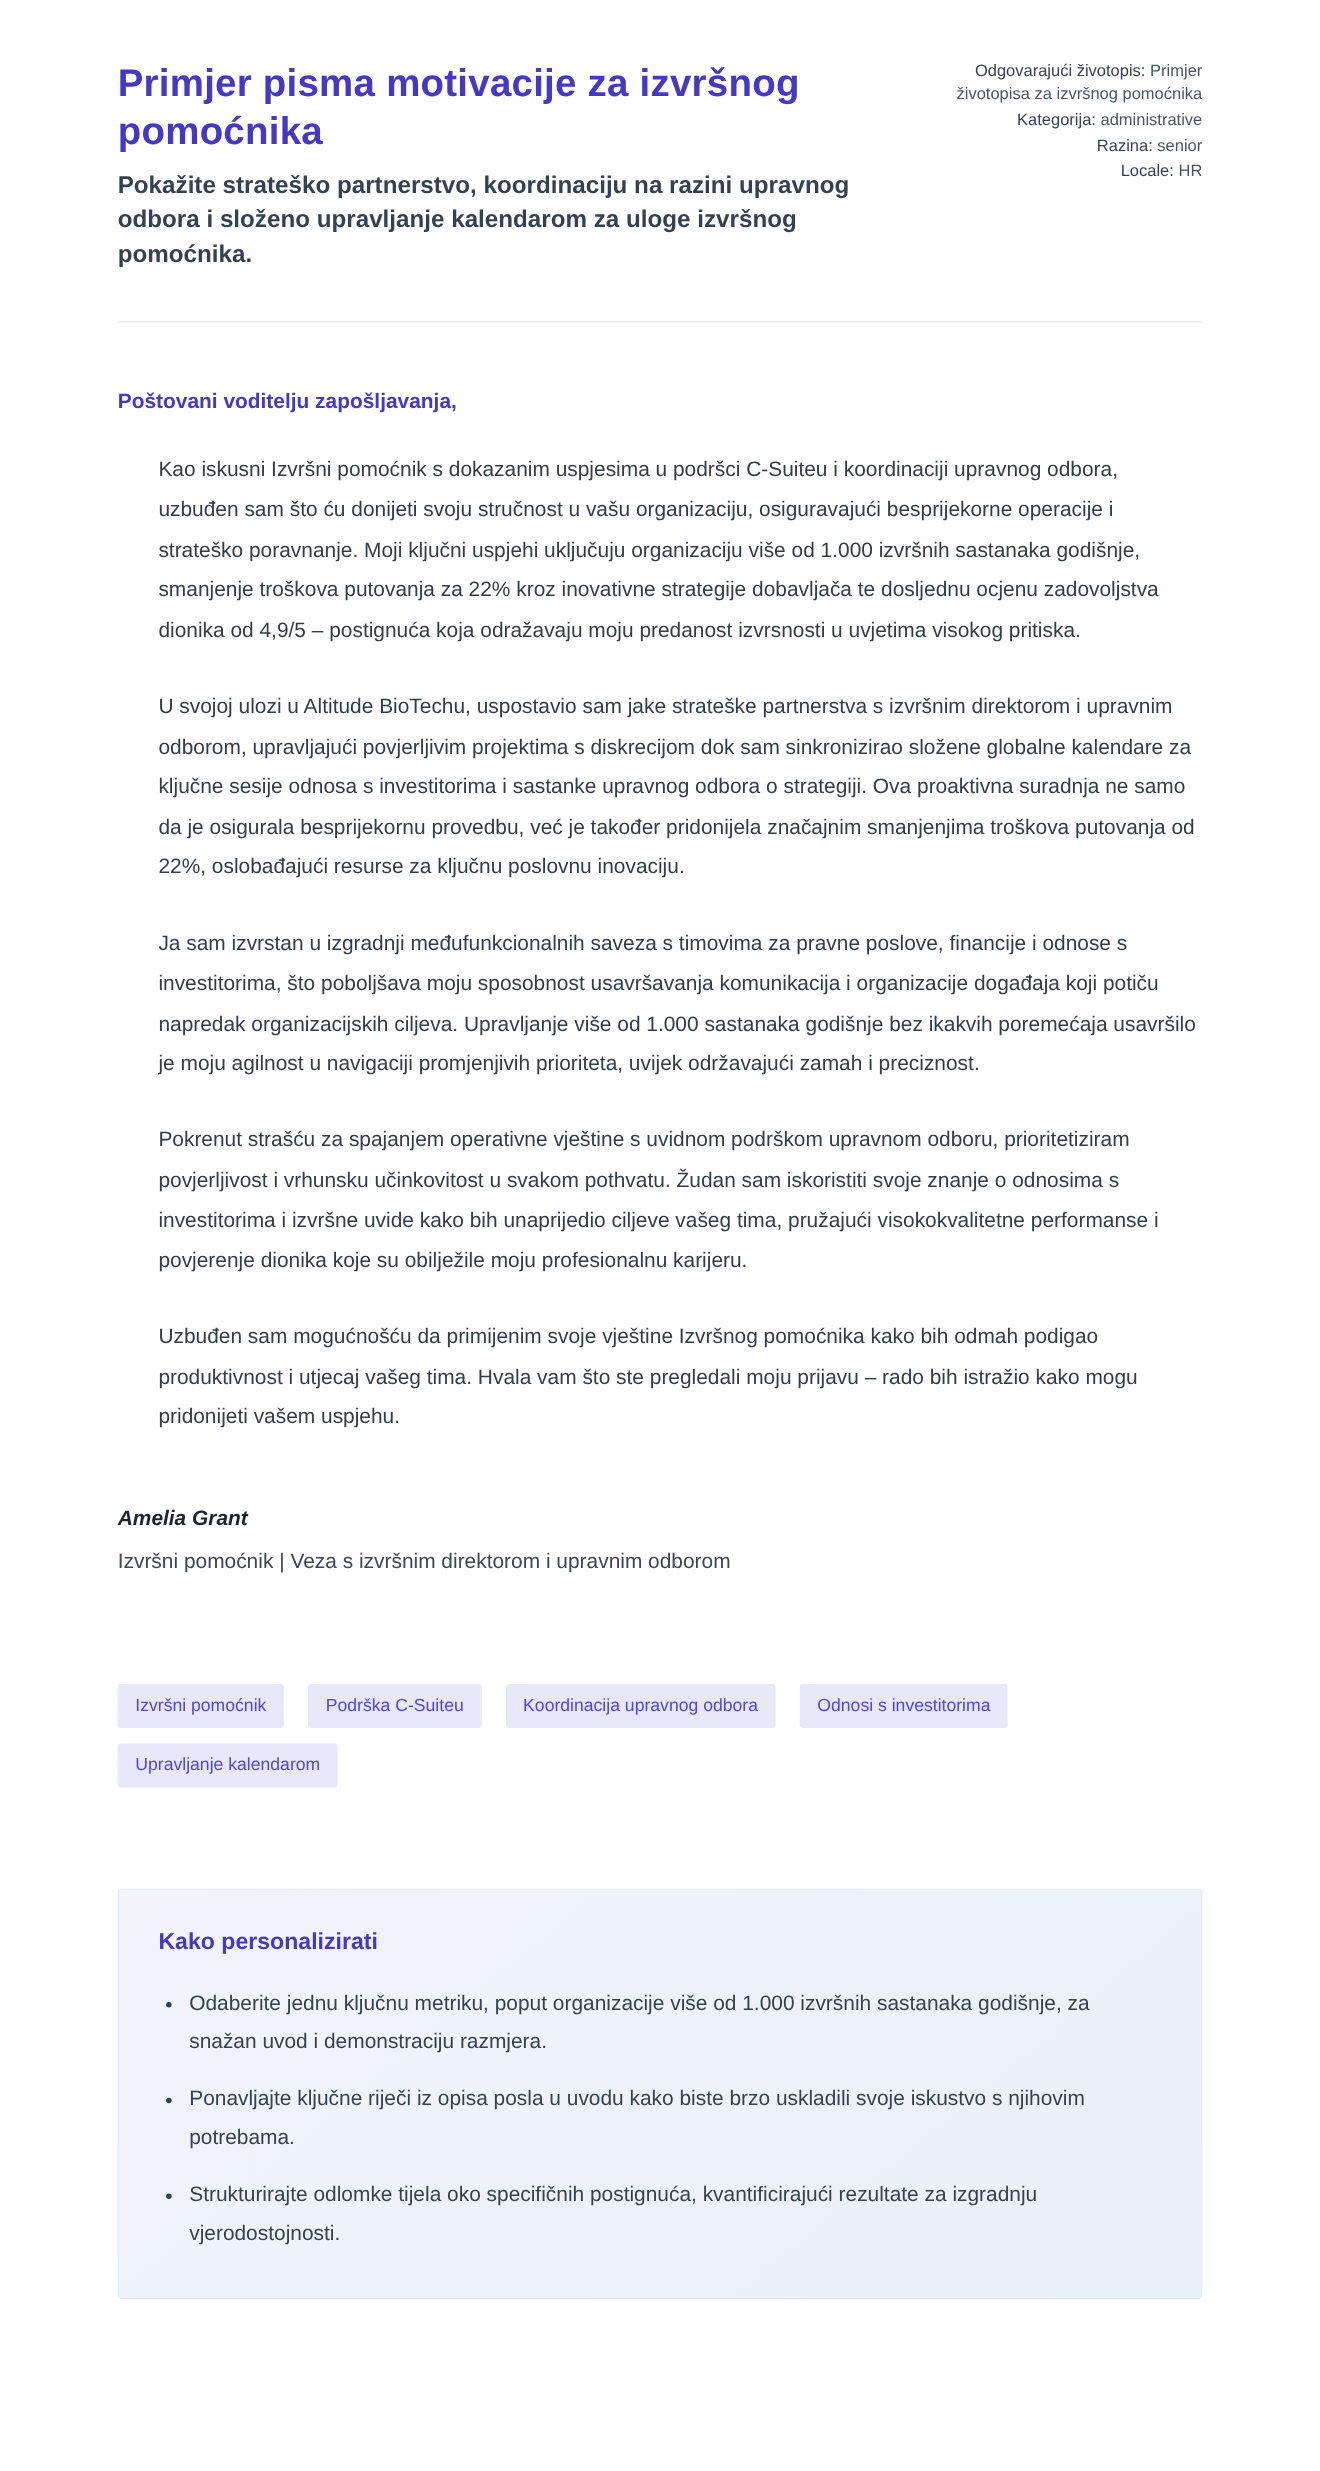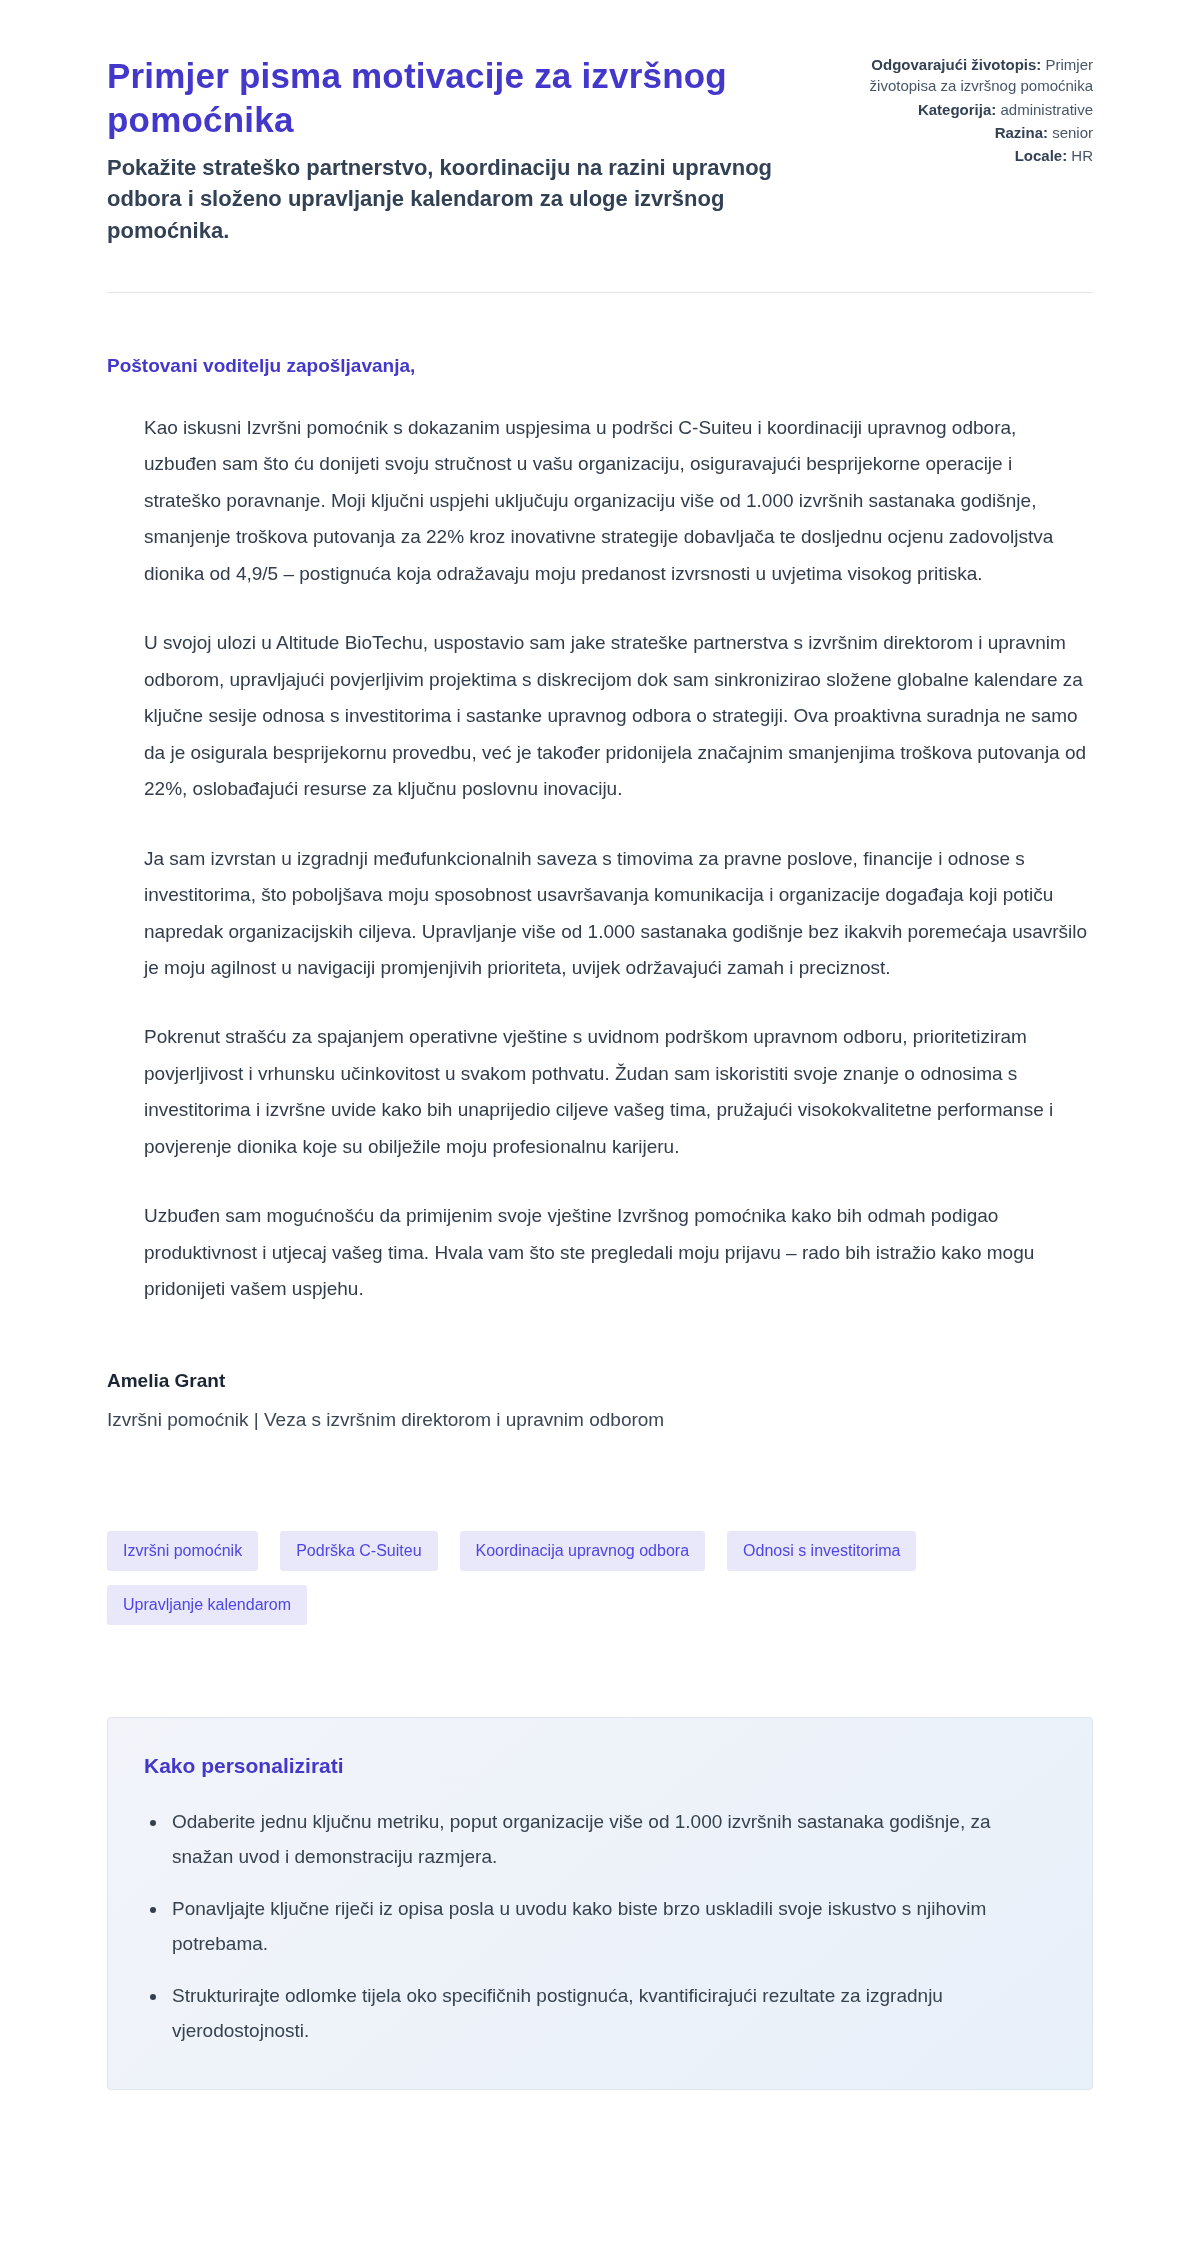--- a/index.html
+++ b/index.html
@@ -51,21 +51,21 @@
   }
   .meta{
     width:252px;
     margin-left:auto;
     text-align:right;
     font-size:15px;
     line-height:1.42;
     color:var(--meta_text);
   }
   .meta-row{margin-bottom:2px;}
-  .meta-row strong{color:var(--heading_text);font-weight:700;}
+  .meta-row strong{color:var(--heading_text);font-weight:400;}
   .divider{
     border:none;
     border-top:1px solid var(--divider);
     margin-top:46px;
   }
   
   .greeting{
     margin-top:62px;
     font-size:19px;
     font-weight:700;
@@ -76,20 +76,21 @@
     line-height:1.92;
     color:var(--body_text);
     margin-top:33px;
     margin-left:37px;
   }
   .signature{margin-top:62px;}
   .signature-name{
     font-size:19px;
     font-weight:700;
     color:#1c2633;
+    font-style:italic;
   }
   .signature-role{
     margin-top:17px;
     font-size:19px;
     color:#3b4755;
   }
   
   .tags{
     margin-top:100px;
     display:flex;

